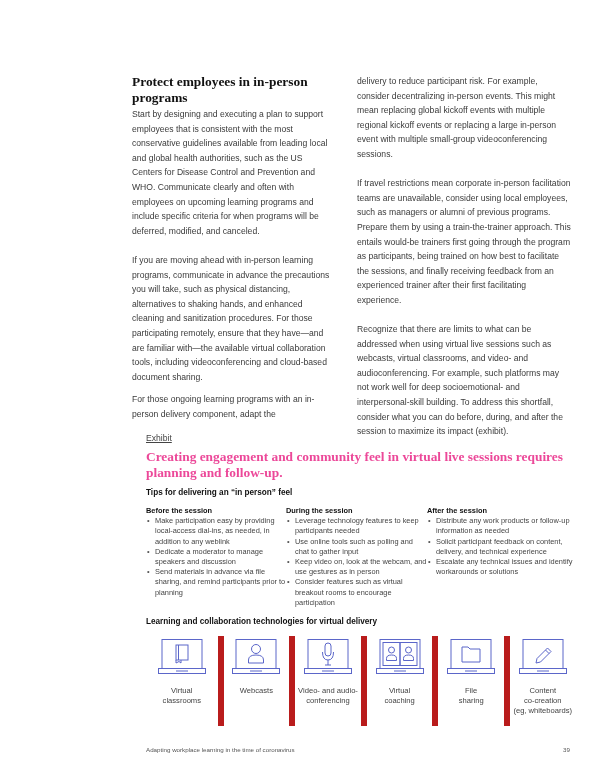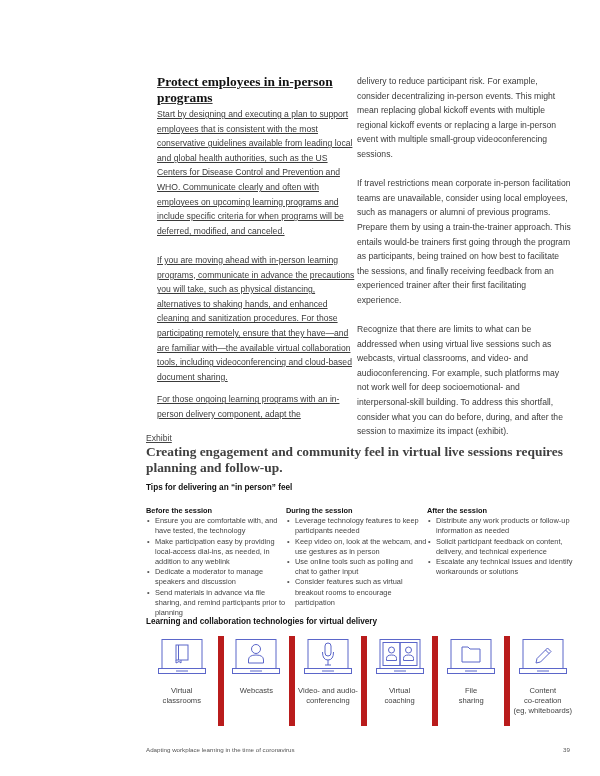--- a/index.html
+++ b/index.html
@@ -1,30 +1,30 @@
 <!DOCTYPE html>
 <html><head>
 <meta charset="utf-8">
 <style>
   * { box-sizing: border-box; margin: 0; padding: 0; }
   html, body { width: 600px; height: 776px; background: #ffffff; overflow: hidden; }
   body { position: relative; font-family: "Liberation Sans", sans-serif; color: #333333; }
 
   .col { position: absolute; font-size: 8.6px; line-height: 14.6px; color: #3a3a3a; }
-  .col-left { left: 157px; top: 74px; width: 200px; text-decoration: underline; }
+  .col-left { left: 132px; top: 74px; width: 200px; }
   .col-right { left: 357px; top: 74px; width: 215px; }
   .col p { margin: 0; }
   .col p + p { margin-top: 14.6px; }
   .h-serif { font-family: "Liberation Serif", "DejaVu Serif", serif; font-weight: bold; color: #111; font-size: 13.4px; line-height: 16px; }
   .h-protect { margin-bottom: 1px; }
   .h-adapt { margin-top: 20px; margin-bottom: 0; }
 
   .exhibit { position: absolute; left: 146px; top: 432px; width: 430px; }
   .exhibit-label { font-size: 8.6px; color: #444; line-height: 12px; text-decoration: underline; }
-  .exhibit-title { font-family: "Liberation Serif", "DejaVu Serif", serif; font-weight: bold; color: #404040; font-size: 13.4px; line-height: 16px; width: 420px; }
+  .exhibit-title { font-family: "Liberation Serif", "DejaVu Serif", serif; font-weight: bold; color: #ec4899; font-size: 13.4px; line-height: 16px; margin-top: 5px; width: 420px; }
   .exhibit-sub { font-size: 8.2px; font-weight: bold; color: #111; margin-top: 6px; line-height: 11px; }
 
   .tips { position: absolute; left: 146px; top: 506px; width: 430px; display: flex; }
   .tip-col { font-size: 7.4px; line-height: 10.2px; color: #444; }
   .tip-col.c1 { width: 140px; }
   .tip-col.c2 { width: 141px; }
   .tip-col.c3 { width: 149px; }
   .tip-head { font-weight: bold; color: #111; }
   .tip-col ul { list-style: none; }
   .tip-col li { position: relative; padding-left: 9px; }
@@ -59,32 +59,31 @@
 <div class="exhibit">
   <div class="exhibit-label">Exhibit</div>
   <div class="exhibit-title">Creating engagement and community feel in virtual live sessions requires planning and follow-up.</div>
   <div class="exhibit-sub">Tips for delivering an “in person” feel</div>
 </div>
 
 <div class="tips">
   <div class="tip-col c1">
     <div class="tip-head">Before the session</div>
     <ul>
-      <li>Ensure you are comfortable with, and have tested, the technology</li>
       <li>Make participation easy by providing local-access dial-ins, as needed, in addition to any weblink</li>
       <li>Dedicate a moderator to manage speakers and discussion</li>
       <li>Send materials in advance via file sharing, and remind participants prior to planning</li>
     </ul>
   </div>
   <div class="tip-col c2">
     <div class="tip-head">During the session</div>
     <ul>
       <li>Leverage technology features to keep participants needed</li>
+      <li>Use online tools such as polling and chat to gather input</li>
       <li>Keep video on, look at the webcam, and use gestures as in person</li>
-      <li>Use online tools such as polling and chat to gather input</li>
       <li>Consider features such as virtual breakout rooms to encourage participation</li>
     </ul>
   </div>
   <div class="tip-col c3">
     <div class="tip-head">After the session</div>
     <ul>
       <li>Distribute any work products or follow-up information as needed</li>
       <li>Solicit participant feedback on content, delivery, and technical experience</li>
       <li>Escalate any technical issues and identify workarounds or solutions</li>
     </ul>

